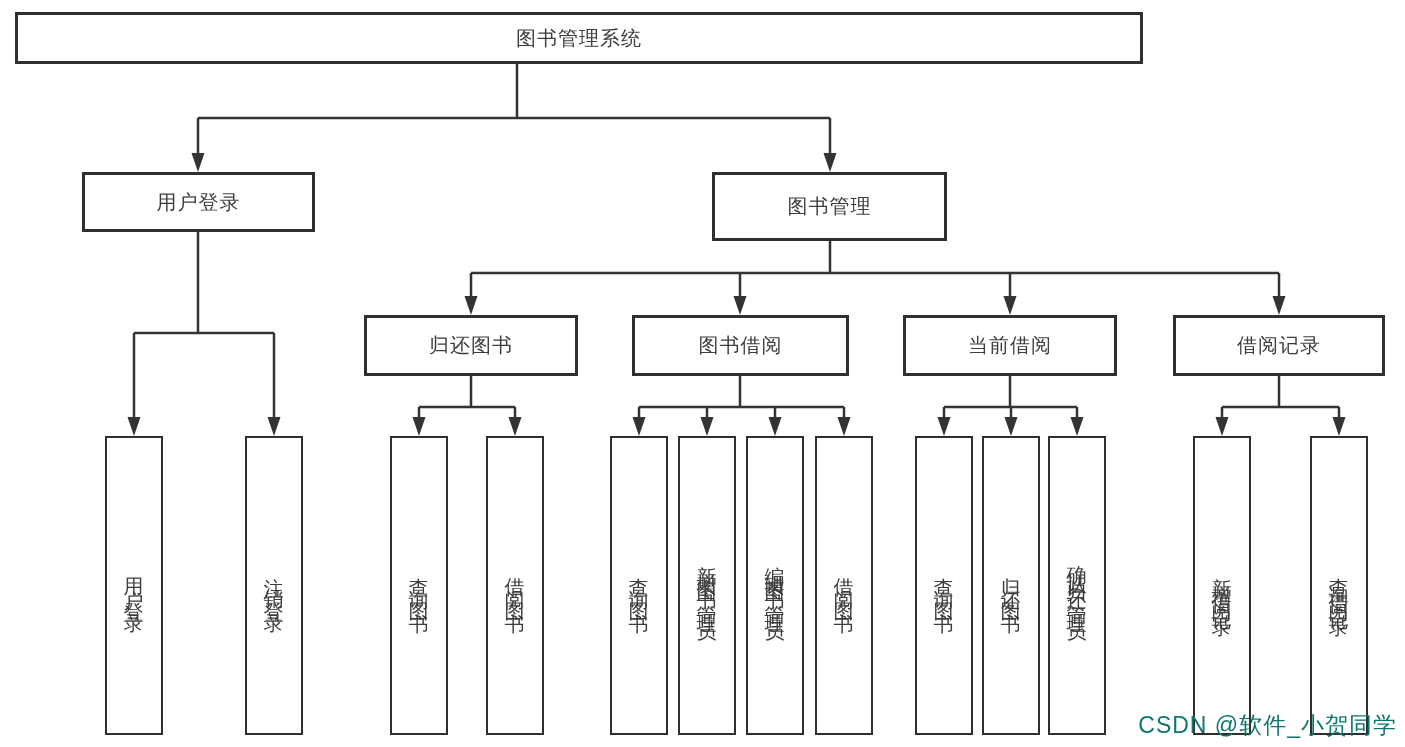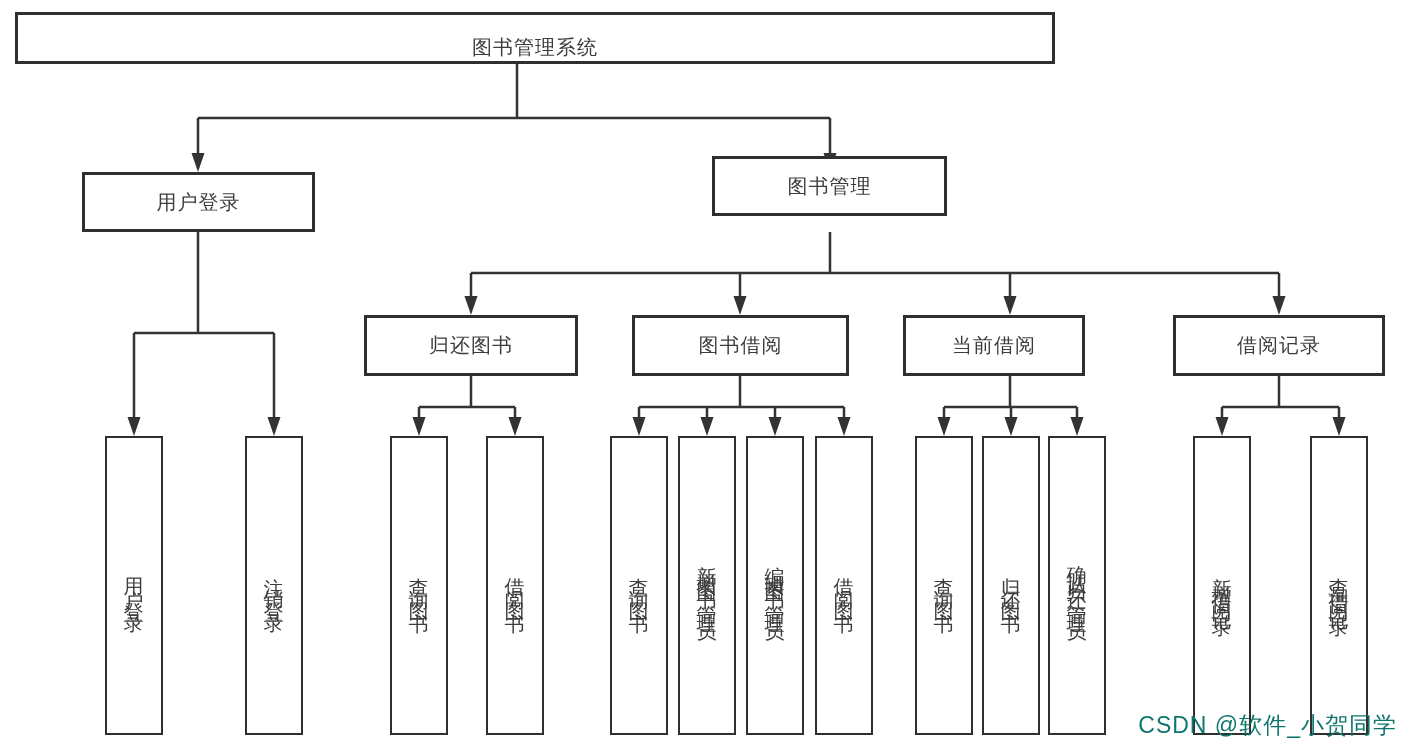--- a/index.html
+++ b/index.html
@@ -40,26 +40,26 @@
     writing-mode: vertical-lr;
     text-orientation: mixed;
     letter-spacing: 12px;
     line-height: 1;
     white-space: nowrap;
   }
   .leaf .vtext.long {
     letter-spacing: 8px;
   }
   
-  #root-box   { left: 15px;   top: 12px;  width: 1040px; height: 52px; align-items: flex-end; }
+  #root-box   { left: 15px;   top: 12px;  width: 1128px; height: 52px; }
   #l2-user    { left: 82px;   top: 172px; width: 233px;  height: 60px; }
-  #l2-book    { left: 712px;  top: 156px; width: 235px;  height: 60px; }
+  #l2-book    { left: 712px;  top: 172px; width: 235px;  height: 69px; }
   #l3-newbook { left: 364px;  top: 315px; width: 214px;  height: 61px; }
   #l3-borrow  { left: 632px;  top: 315px; width: 217px;  height: 61px; justify-content: center; }
-  #l3-current { left: 903px;  top: 315px; width: 182px;  height: 61px; }
+  #l3-current { left: 903px;  top: 315px; width: 214px;  height: 61px; }
   #l3-record  { left: 1173px; top: 315px; width: 212px;  height: 61px; }
   .leaf { top: 436px; width: 58px; height: 299px; }
   #leaf-u1 { left: 105px; }
   #leaf-u2 { left: 245px; }
   #leaf-n1 { left: 390px; }
   #leaf-n2 { left: 486px; }
   #leaf-b1 { left: 610px; }
   #leaf-b2 { left: 678px; }
   #leaf-b3 { left: 746px; }
   #leaf-b4 { left: 815px; }

